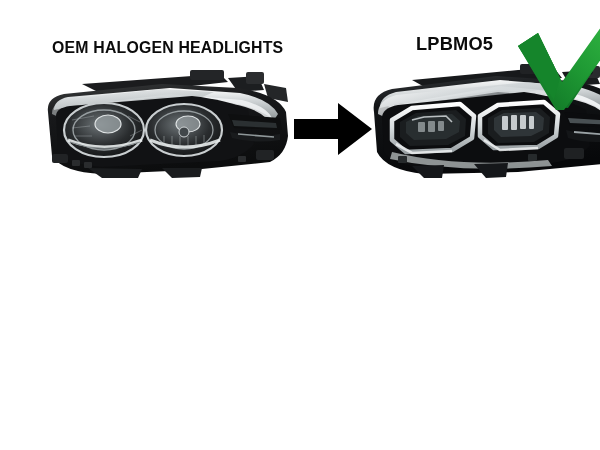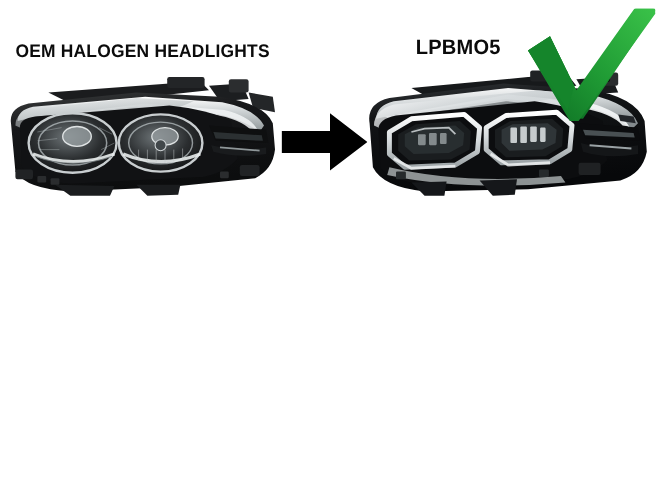--- a/index.html
+++ b/index.html
@@ -2,21 +2,21 @@
 <html><head>
 <meta charset="utf-8">
 <style>
   html,body{margin:0;padding:0;}
   body{
     width:600px;height:450px;
     background:#ffffff;
     font-family:"Liberation Sans","DejaVu Sans",sans-serif;
     overflow:hidden;position:relative;
   }
-  .stage{position:absolute;inset:0;}
+  .stage{position:absolute;inset:0;margin-left:38px;}
 
   
   .row{position:absolute;left:0;width:600px;height:225px;}
   .row-top{top:0;}
   .row-bottom{top:225px;}
 
   
   .caption{
     position:absolute;
     font-weight:bold;

